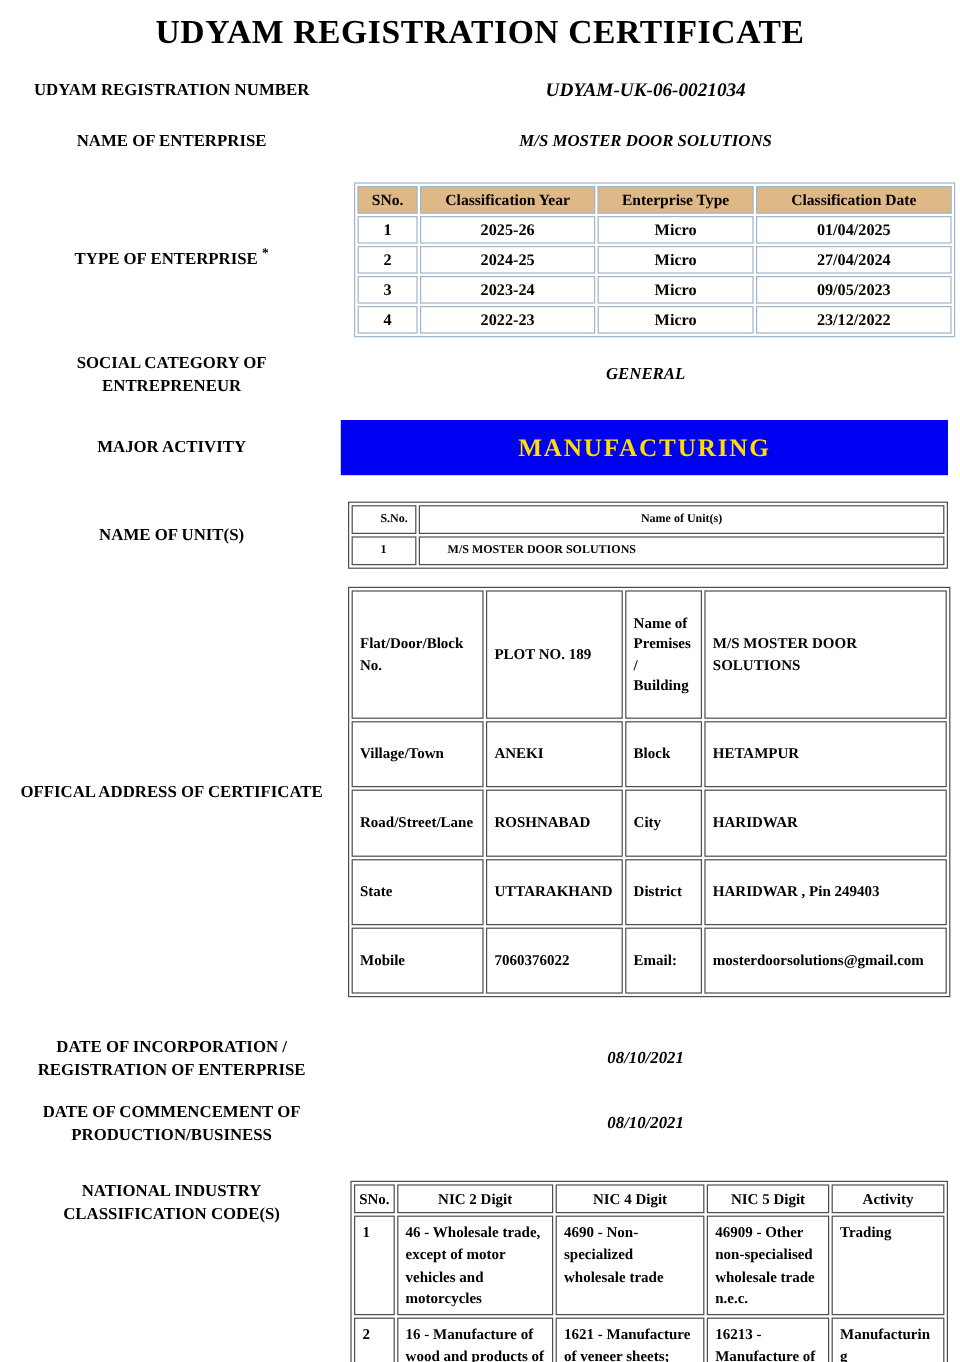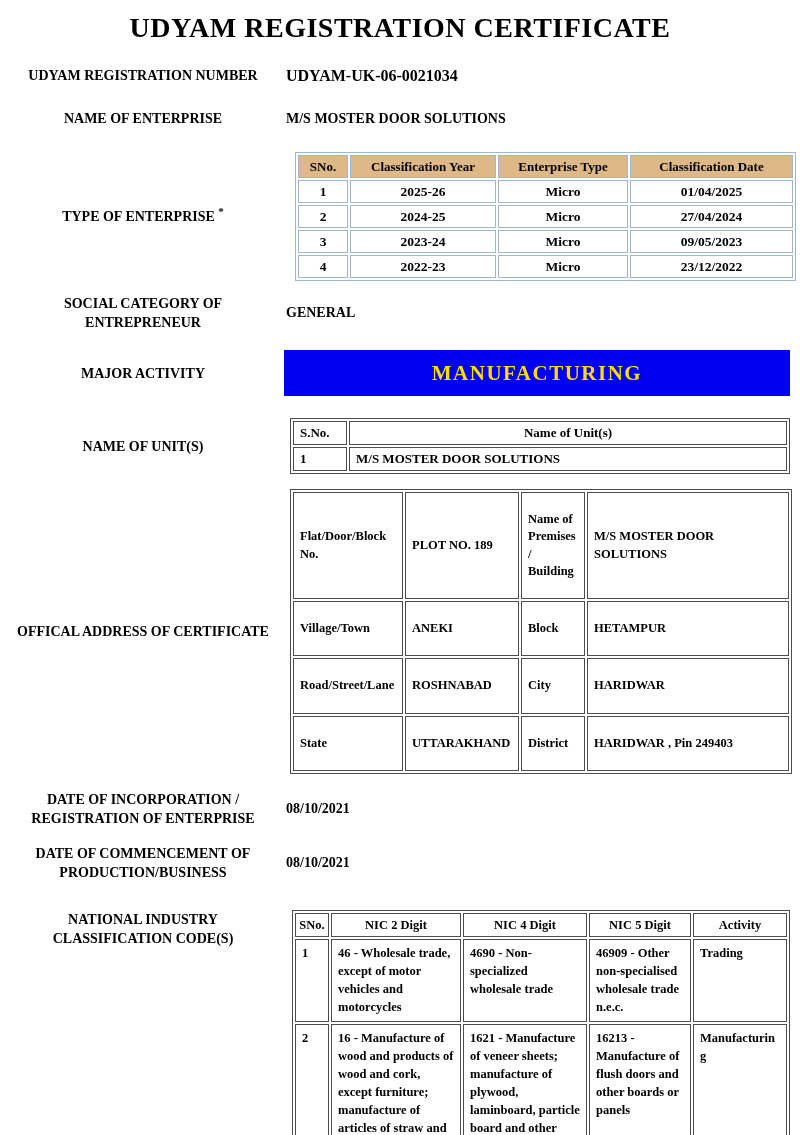--- a/index.html
+++ b/index.html
@@ -13,21 +13,21 @@
     margin:0;padding-top:12px;text-align:center;
     font-size:28px;letter-spacing:.5px;font-weight:bold;
   }
   .row{display:flex;align-items:center;}
   .row.top-align{align-items:flex-start;}
   .label{
     width:286px;box-sizing:border-box;padding:0 17px;
     text-align:center;font-size:14px;line-height:1.36;
   }
   .content{flex:1;box-sizing:border-box;padding-right:10px;min-width:0;}
-  .center-val{display:block;text-align:left;font-size:14px;}
+  .center-val{display:block;text-align:center;font-size:14px;font-style:italic;}
   .center-val.lg{font-size:16px;}
   sup.star{font-size:11px;vertical-align:super;line-height:0;}
 
   
   .banner{
     margin-left:-2px;height:46px;background:#0000F2;
     display:flex;align-items:center;justify-content:center;
   }
   .banner span{color:#FFDD00;font-size:21px;letter-spacing:1.5px;}
 
@@ -36,21 +36,21 @@
   
   .cls-table{margin-left:9px;width:497px;table-layout:fixed;border:1px solid #9FB6CB;}
   .cls-table th{background:#DEB887;border:1px solid #9FB6CB;font-size:13px;padding:2px 2px;text-align:center;line-height:17px;}
   .cls-table td{border:1px solid #9FB6CB;font-size:13.5px;padding:2px 2px;text-align:center;line-height:17px;}
 
   
   .dark{border:1px solid #4D4D4D;}
   .dark th,.dark td{border:1px solid #4D4D4D;}
 
   .units-table{margin-left:4px;width:500px;table-layout:fixed;}
-  .units-table th,.units-table td{font-size:13px;padding:3px 6px;line-height:16px;}
+  .units-table th,.units-table td{font-size:10px;padding:3px 23px;line-height:16px;}
   .units-table th.first{text-align:left;}
   .units-table th.second{text-align:center;}
   .units-table td{text-align:left;}
 
   .addr-table{margin-left:4px;width:500px;table-layout:fixed;}
   .addr-table td{font-size:12.5px;padding:18px 6px;line-height:1.38;vertical-align:middle;word-wrap:break-word;}
 
   .nic-table{margin-left:6px;width:488px;table-layout:fixed;}
   .nic-table th{font-size:12.5px;padding:3px 3px;text-align:center;line-height:16px;}
   .nic-table td{font-size:12.5px;padding:4px 6px;line-height:1.45;vertical-align:top;word-wrap:break-word;}
@@ -194,26 +194,32 @@
             <td>ROSHNABAD</td>
             <td>City</td>
             <td>HARIDWAR</td>
           </tr>
           <tr>
             <td>State</td>
             <td>UTTARAKHAND</td>
             <td>District</td>
             <td>HARIDWAR , Pin 249403</td>
           </tr>
-        </tbody>
-      </table>
-    </div>
-  </div>
-
-  <div class="row" style="margin-top:16px">
+          <tr>
+            <td>Mobile</td>
+            <td>7060376022</td>
+            <td>Email:</td>
+            <td>mosterdoorsolutions@gmail.com</td>
+          </tr>
+        </tbody>
+      </table>
+    </div>
+  </div>
+
+  <div class="row" style="margin-top:33px">
     <div class="label">DATE OF INCORPORATION / REGISTRATION OF ENTERPRISE</div>
     <div class="content">
       <span class="center-val">08/10/2021</span>
     </div>
   </div>
 
   <div class="row" style="margin-top:16px">
     <div class="label">DATE OF COMMENCEMENT OF PRODUCTION/BUSINESS</div>
     <div class="content">
       <span class="center-val">08/10/2021</span>

